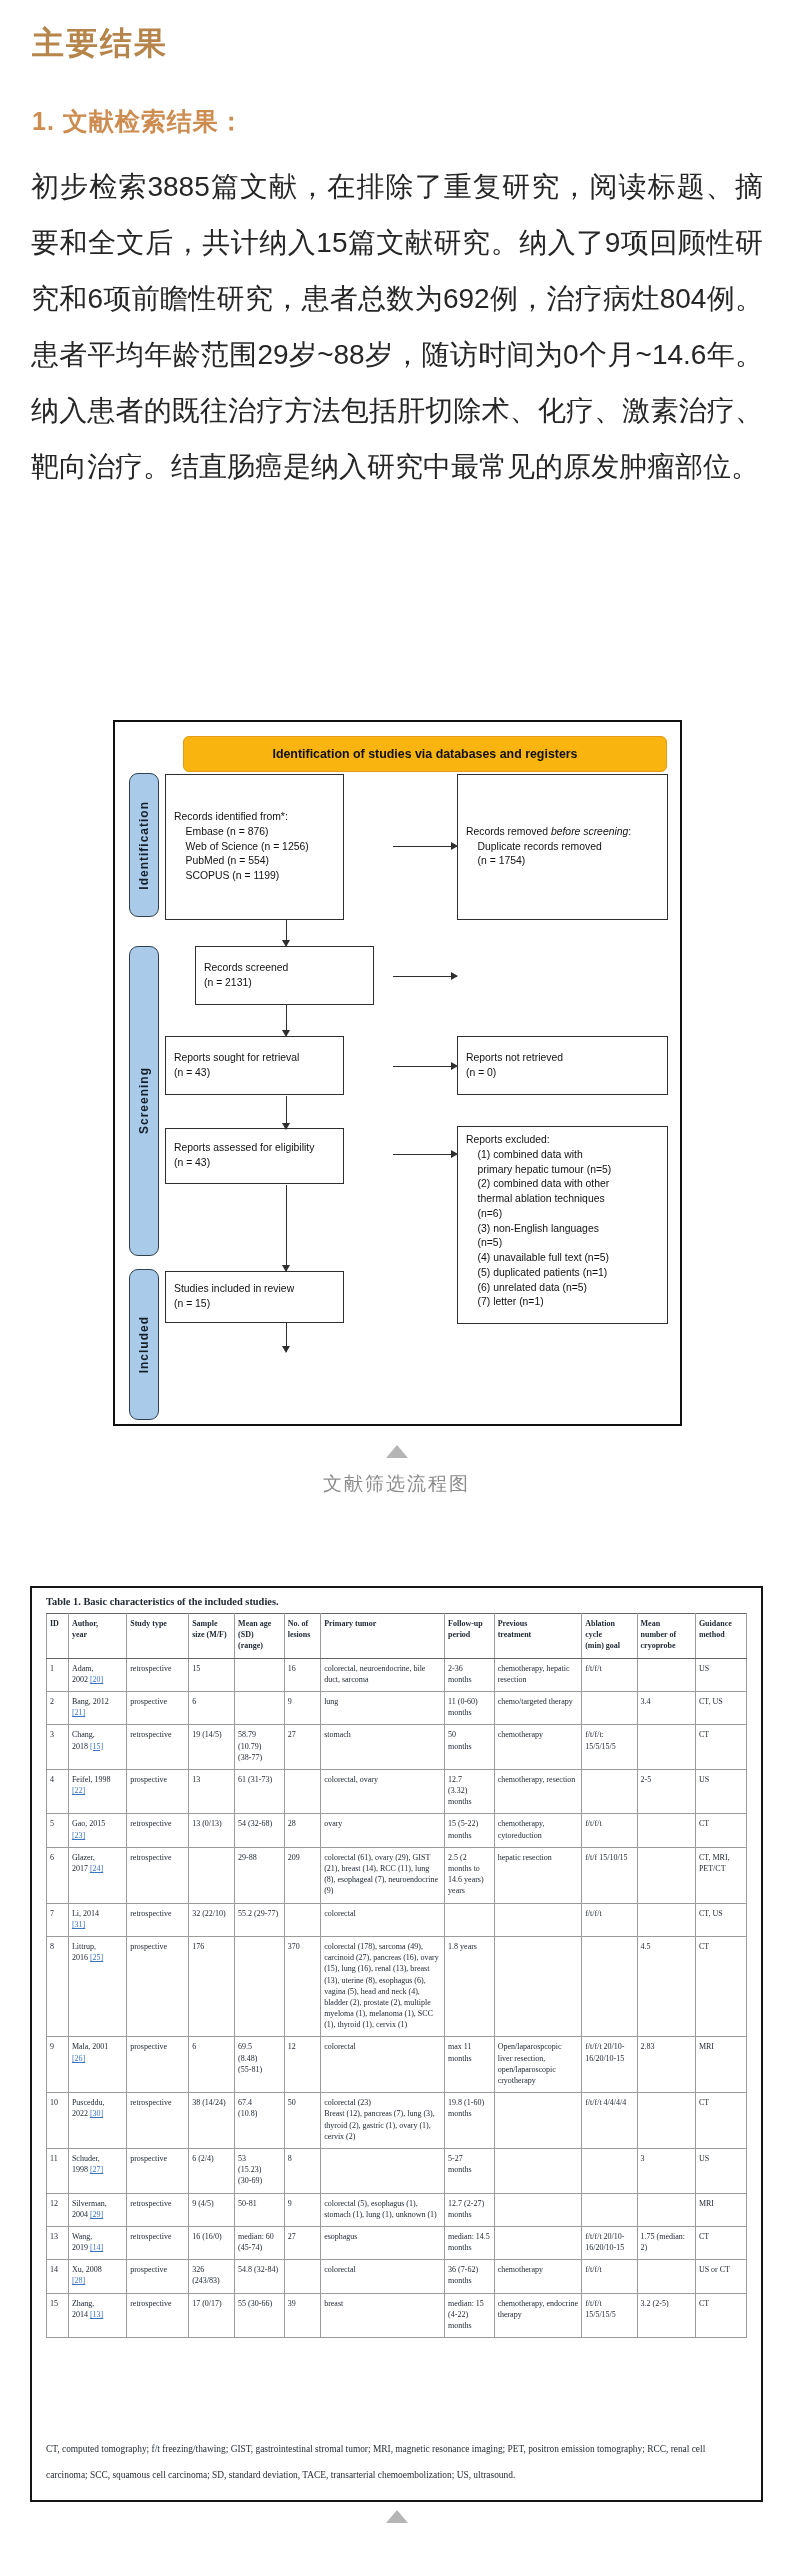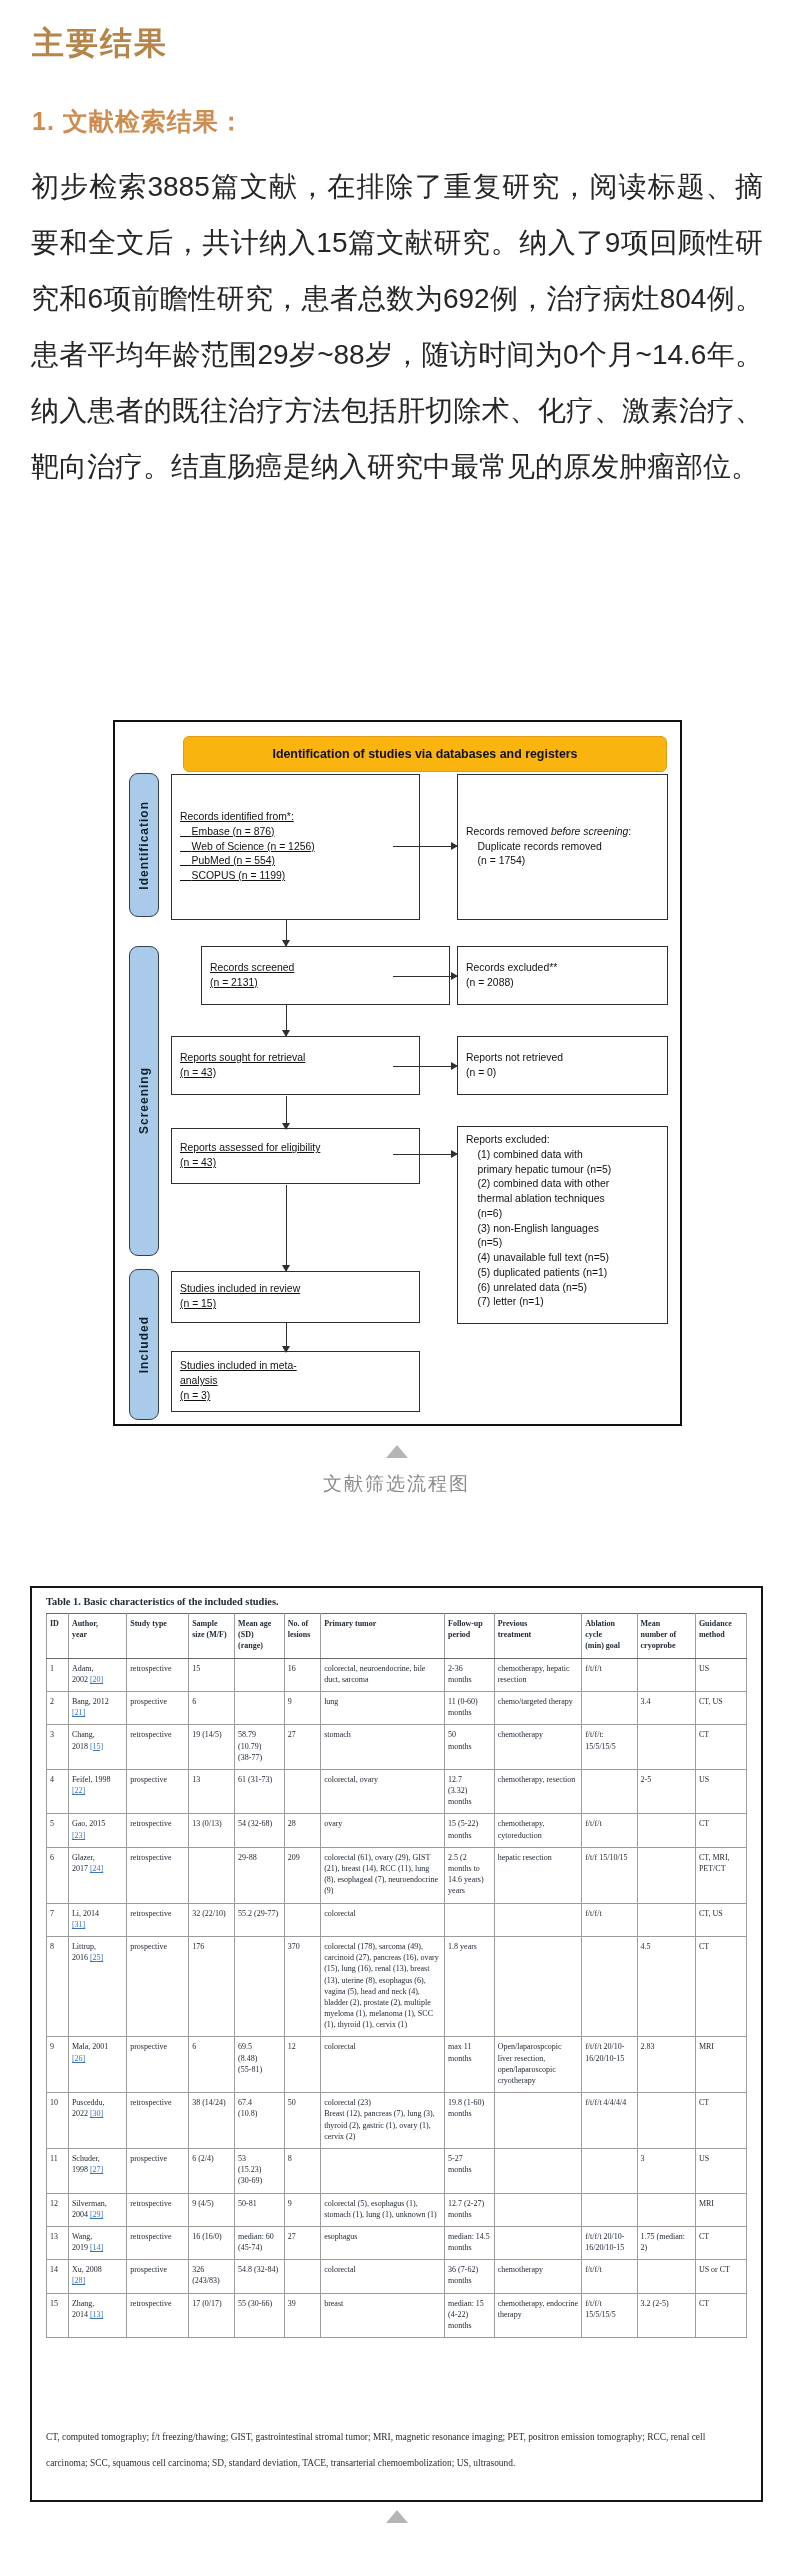--- a/index.html
+++ b/index.html
@@ -20,39 +20,39 @@
   .banner{position:absolute;left:68px;top:14px;width:482px;height:34px;background:#f9b410;
           border:1px solid #e39c17;border-radius:6px;display:flex;align-items:center;justify-content:center;
           font-size:12.4px;font-weight:bold;color:#111;}
   .side-label{position:absolute;left:14px;width:28px;background:#a9cbe9;border:1px solid #30404f;
           border-radius:9px;display:flex;align-items:center;justify-content:center;}
   .side-label span{writing-mode:vertical-rl;transform:rotate(180deg);font-size:12px;font-weight:bold;color:#15202b;letter-spacing:1px;}
   .fbox{position:absolute;background:#fff;border:1.5px solid #2f2f2f;box-sizing:border-box;
         font-size:10.4px;line-height:1.42;color:#111;padding:6px 8px;white-space:pre-wrap;
         display:flex;align-items:center;}
   .fbox.top-align{align-items:flex-start;}
-  .lcol{left:56px;width:249px;text-decoration:underline;}
+  .lcol{left:50px;width:179px;}
   .rcol{left:342px;width:211px;}
   .arrow-v{position:absolute;width:0;border-left:1.5px solid #2f2f2f;}
   .arrow-v::after{content:"";position:absolute;bottom:-1px;left:-5px;border-left:4.5px solid transparent;
         border-right:4.5px solid transparent;border-top:7px solid #2f2f2f;}
   .arrow-h{position:absolute;height:0;border-top:1.5px solid #2f2f2f;}
   .arrow-h::after{content:"";position:absolute;right:-1px;top:-4.8px;border-top:4.5px solid transparent;
         border-bottom:4.5px solid transparent;border-left:7px solid #2f2f2f;}
 
   
   .caption-tri{position:absolute;left:386px;width:0;height:0;border-left:11px solid transparent;
         border-right:11px solid transparent;border-bottom:13px solid #b5b5b5;}
   .caption-txt{position:absolute;left:0;width:793px;text-align:center;font-size:19px;
         color:#8c8c8c;letter-spacing:2px;}
 
   
   .table-frame{position:absolute;left:30px;top:1586px;width:733px;min-height:916px;
         border:2px solid #141414;box-sizing:border-box;background:#fff;
-        display:flex;flex-direction:column;padding:8px 14px 24px;
+        display:flex;flex-direction:column;padding:8px 14px 12px;
         font-family:"Liberation Serif",serif;color:#222a35;}
   .table-title{font-size:10.4px;font-weight:bold;margin:0 0 6px 0;}
   table.grid{width:100%;border-collapse:collapse;table-layout:fixed;}
   table.grid th,table.grid td{border:1px solid #9b9b9b;font-size:8px;line-height:1.4;
         padding:4px 3px 6px;vertical-align:top;text-align:left;white-space:pre-line;
         font-family:"Liberation Serif",serif;}
   table.grid th{font-weight:bold;border-top:1.5px solid #666;border-bottom:1.5px solid #666;}
   .ref{color:#3b74c0;text-decoration:underline;}
   .footnote{margin-top:auto;padding-top:12px;font-size:9.4px;line-height:2.7;color:#1f2730;}
 </style>
@@ -84,31 +84,26 @@
     PubMed (n = 554)
     SCOPUS (n = 1199)</div>
     <div class="fbox lcol" style="top:224px;height:59px;margin-left:30px;">Records screened
 (n = 2131)</div>
     <div class="fbox lcol" style="top:314px;height:59px;">Reports sought for retrieval
 (n = 43)</div>
     <div class="fbox lcol" style="top:406px;height:56px;">Reports assessed for eligibility
 (n = 43)</div>
     <div class="fbox lcol" style="top:549px;height:52px;">Studies included in review
 (n = 15)</div>
-    <div class="fbox lcol" style="top:629px;height:61px;">Studies included in meta-
-analysis
-(n = 3)</div>
 
     <div class="fbox rcol" style="top:52px;height:146px;">
       <div><span>Records removed </span><i>before screening</i><span>:
     Duplicate records removed
     (n = 1754)</span></div>
     </div>
-    <div class="fbox rcol" style="top:224px;height:59px;">Records excluded**
-(n = 2088)</div>
     <div class="fbox rcol" style="top:314px;height:59px;">Reports not retrieved
 (n = 0)</div>
     <div class="fbox rcol top-align" style="top:404px;height:198px;">Reports excluded:
     (1) combined data with
     primary hepatic tumour (n=5)
     (2) combined data with other
     thermal ablation techniques
     (n=6)
     (3) non-English languages
     (n=5)

